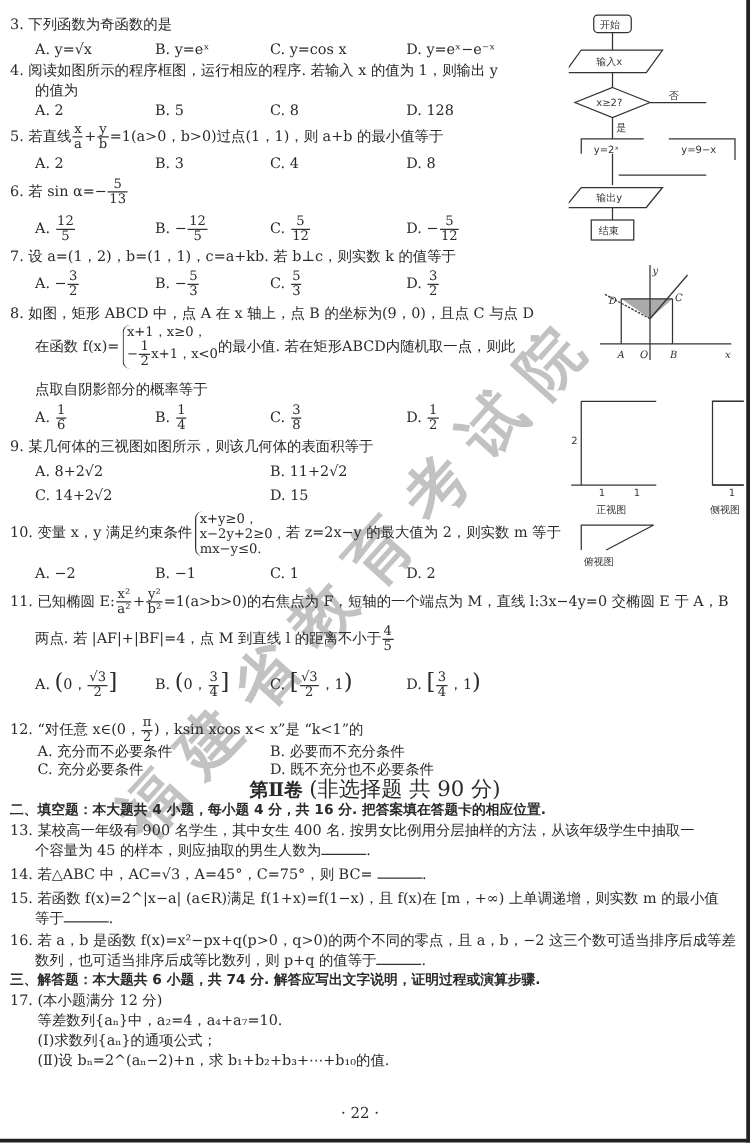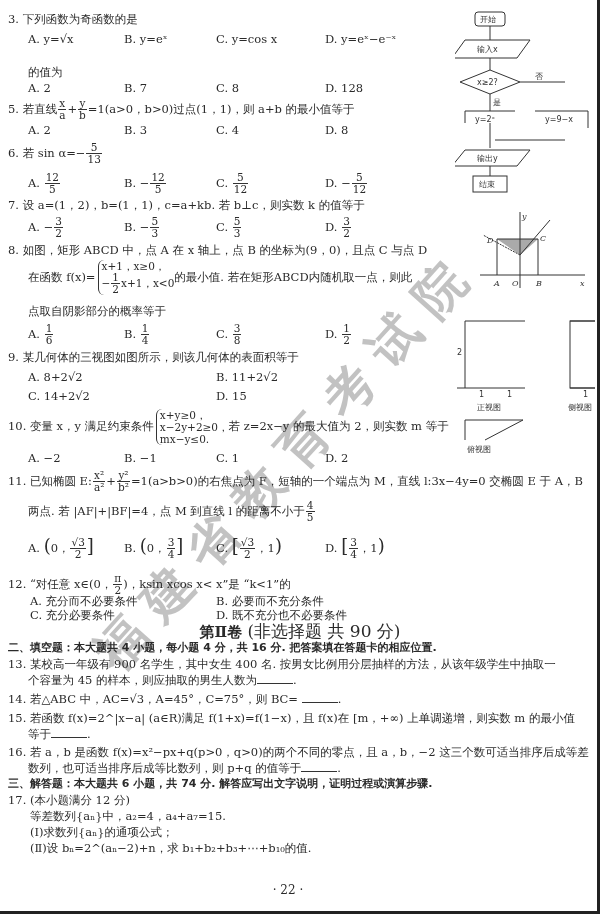--- a/index.html
+++ b/index.html
@@ -30,23 +30,24 @@
 <div class="page">
 
   <div class="watermark">福建省教育考试院</div>
 
   <div class="line q" style="top:12px">3.  下列函数为奇函数的是</div>
   <div class="opt" style="left:28px;top:32px">A.  y=√x</div>
   <div class="opt" style="left:124px;top:32px">B.  y=eˣ</div>
   <div class="opt" style="left:216px;top:32px">C.  y=cos x</div>
   <div class="opt" style="left:325px;top:32px">D.  y=eˣ−e⁻ˣ</div>
 
+  <div class="line q" style="top:49px">4.  阅读如图所示的程序框图，运行相应的程序. 若输入 x 的值为 1，则输出 y</div>
   <div class="line" style="left:28px;top:65px">的值为</div>
   <div class="opt" style="left:28px;top:81px">A.  2</div>
-  <div class="opt" style="left:124px;top:81px">B.  7</div>
+  <div class="opt" style="left:124px;top:81px">B.  5</div>
   <div class="opt" style="left:216px;top:81px">C.  8</div>
   <div class="opt" style="left:325px;top:81px">D.  128</div>
 
   <div class="line q" style="top:98px">
     <span>5.  若直线</span><span class="frac"><span class="n">x</span><span class="d">a</span></span><span>+</span><span class="frac"><span class="n">y</span><span class="d">b</span></span><span>=1(a&gt;0，b&gt;0)过点(1，1)，则 a+b 的最小值等于</span>
   </div>
   <div class="opt" style="left:28px;top:123px">A.  2</div>
   <div class="opt" style="left:124px;top:123px">B.  3</div>
   <div class="opt" style="left:216px;top:123px">C.  4</div>
   <div class="opt" style="left:325px;top:123px">D.  8</div>
@@ -117,21 +118,21 @@
   <div class="line q" style="top:657px">13.  某校高一年级有 900 名学生，其中女生 400 名. 按男女比例用分层抽样的方法，从该年级学生中抽取一</div>
   <div class="line" style="left:28px;top:673px"><span>个容量为 45 的样本，则应抽取的男生人数为</span><span class="blank"></span>.</div>
   <div class="line q" style="top:692px"><span>14.  若△ABC 中，AC=√3，A=45°，C=75°，则 BC=</span> <span class="blank"></span>.</div>
   <div class="line q" style="top:711px">15.  若函数 f(x)=2^|x−a| (a∈R)满足 f(1+x)=f(1−x)，且 f(x)在 [m，+∞) 上单调递增，则实数 m 的最小值</div>
   <div class="line" style="left:28px;top:727px"><span>等于</span><span class="blank"></span>.</div>
   <div class="line q" style="top:745px">16.  若 a，b 是函数 f(x)=x²−px+q(p&gt;0，q&gt;0)的两个不同的零点，且 a，b，−2 这三个数可适当排序后成等差</div>
   <div class="line" style="left:28px;top:761px"><span>数列，也可适当排序后成等比数列，则 p+q 的值等于</span><span class="blank"></span>.</div>
 
   <div class="line q bold" style="top:777px;font-size:11px">三、解答题：本大题共 6 小题，共 74 分. 解答应写出文字说明，证明过程或演算步骤.</div>
   <div class="line q" style="top:793px">17.  (本小题满分 12 分)</div>
-  <div class="line" style="left:30px;top:809px">等差数列{aₙ}中，a₂=4，a₄+a₇=15.</div>
+  <div class="line" style="left:30px;top:809px">等差数列{aₙ}中，a₂=4，a₄+a₇=10.</div>
   <div class="line" style="left:30px;top:825px">(Ⅰ)求数列{aₙ}的通项公式；</div>
   <div class="line" style="left:30px;top:841px">(Ⅱ)设 bₙ=2^(aₙ−2)+n，求 b₁+b₂+b₃+⋯+b₁₀的值.</div>
 
   <div class="pagenum">· 22 ·</div>
 
   <svg class="fig" style="left:455px;top:8px" width="140" height="190" viewBox="0 0 140 190" font-family="DejaVu Sans, sans-serif" font-size="8" fill="#333">
     <g stroke="#333" fill="none" stroke-width="1">
       <rect x="20" y="4" width="30" height="14" rx="3"></rect>
       <line x1="35" y1="18" x2="35" y2="32"></line>
       <polygon points="10,32 75,32 62,50 -3,50"></polygon>

